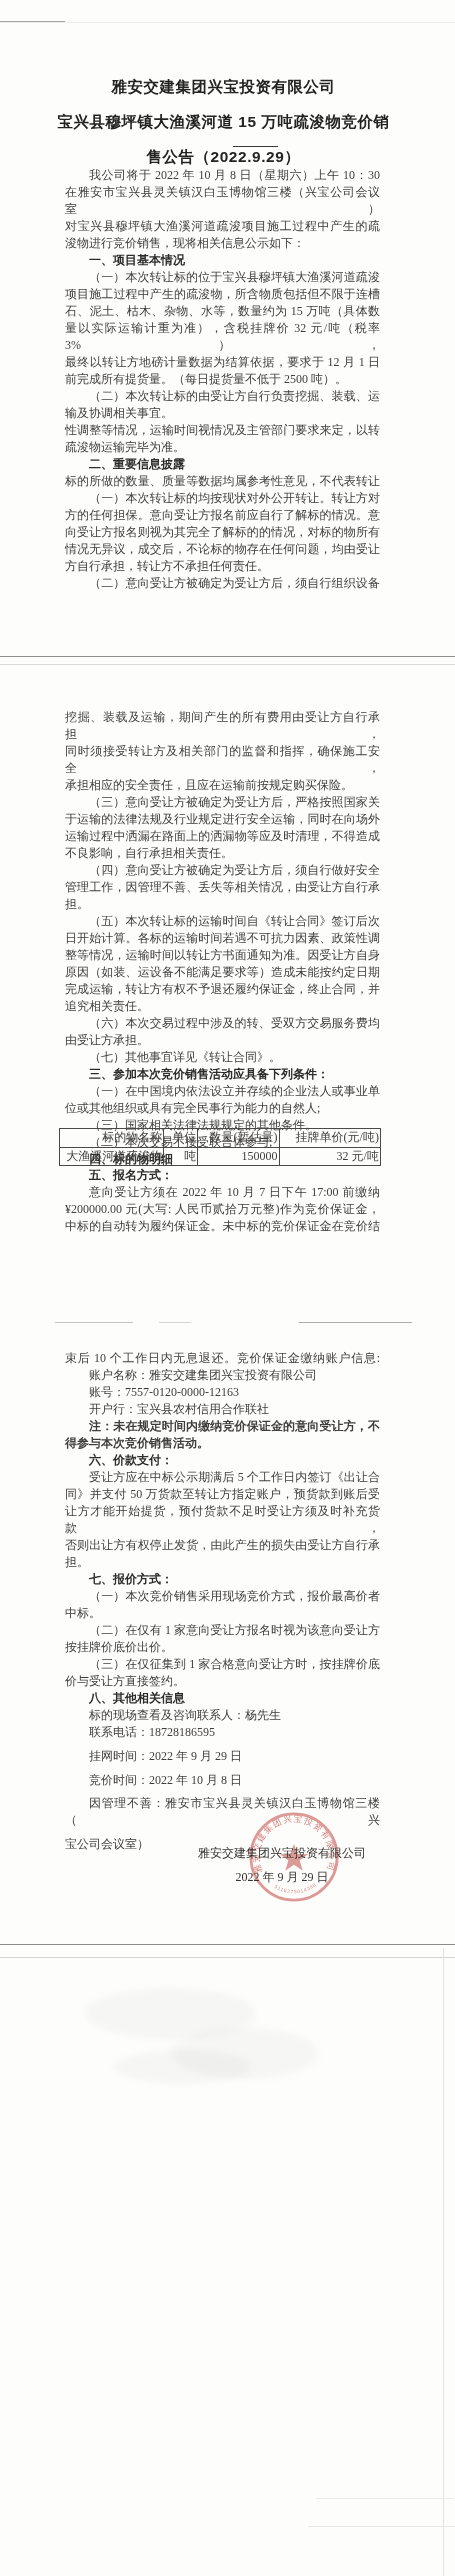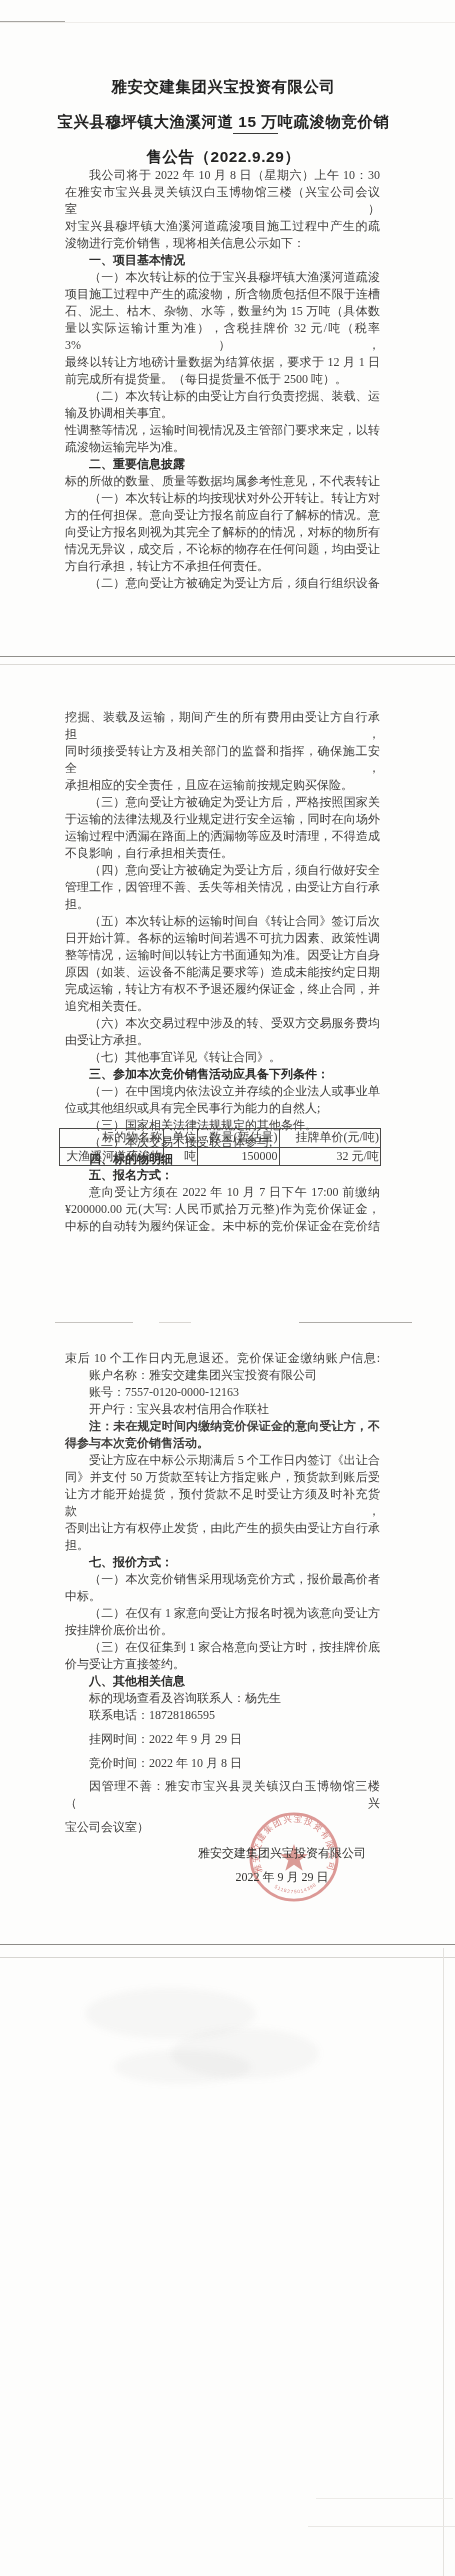--- a/index.html
+++ b/index.html
@@ -2,21 +2,21 @@
 <html style="font-size:9px"><head>
 <meta charset="utf-8">
 <style>
   html,body{margin:0;padding:0;background:#ffffff;}
   #scan{position:relative;width:456px;height:2576px;background:#fdfdfc;overflow:hidden;
         font-family:"Liberation Serif","DejaVu Serif",serif;}
   
   #title{position:absolute;left:44px;top:69px;width:359px;text-align:center;
          font-family:"Liberation Sans","DejaVu Sans",sans-serif;font-weight:700;
          font-size:15.4px;line-height:35px;color:#232322;letter-spacing:0.6px;}
-  #title .u{border-bottom:1.1px solid #3a3a38;padding-bottom:3px;margin-top:41px;}
+  #title .u{border-bottom:1.1px solid #3a3a38;padding-bottom:16px;margin-top:41px;}
   
   .lines{position:absolute;left:65px;width:315px;color:#3f3e3c;font-size:12px;}
   #p1{top:167px;line-height:17px;}
   #p2a{top:709px;line-height:17px;}
   #p2b{top:1167px;line-height:17px;}
   #p3{top:1350px;line-height:17px;}
   .ln{text-align:left;white-space:nowrap;}
   .fill{text-align:justify;text-align-last:justify;white-space:normal;}
   .ind{text-indent:24px;}
   .head{font-family:"Liberation Sans","DejaVu Sans",sans-serif;font-weight:700;color:#2c2c2b;}
@@ -145,20 +145,21 @@
   <div class="hline" style="left:159px;top:1322px;width:32px;background:#d9d6d2;"></div>
   <div class="hline" style="left:299px;top:1322px;width:113px;background:#aeaba7;"></div>
 
   <div id="p3" class="lines">
       <div class="ln fill">束后 10 个工作日内无息退还。竞价保证金缴纳账户信息:</div>
       <div class="ln ind">账户名称：雅安交建集团兴宝投资有限公司</div>
       <div class="ln ind">账号：7557-0120-0000-12163</div>
       <div class="ln ind">开户行：宝兴县农村信用合作联社</div>
       <div class="ln fill ind bold">注：未在规定时间内缴纳竞价保证金的意向受让方，不</div>
       <div class="ln bold">得参与本次竞价销售活动。</div>
+      <div class="ln ind head">六、价款支付：</div>
       <div class="ln fill ind">受让方应在中标公示期满后 5 个工作日内签订《出让合</div>
       <div class="ln fill">同》并支付 50 万货款至转让方指定账户，预货款到账后受</div>
       <div class="ln fill">让方才能开始提货，预付货款不足时受让方须及时补充货款，</div>
       <div class="ln fill">否则出让方有权停止发货，由此产生的损失由受让方自行承</div>
       <div class="ln">担。</div>
       <div class="ln ind head">七、报价方式：</div>
       <div class="ln fill ind">（一）本次竞价销售采用现场竞价方式，报价最高价者</div>
       <div class="ln">中标。</div>
       <div class="ln fill ind">（二）在仅有 1 家意向受让方报名时视为该意向受让方</div>
       <div class="ln">按挂牌价底价出价。</div>

